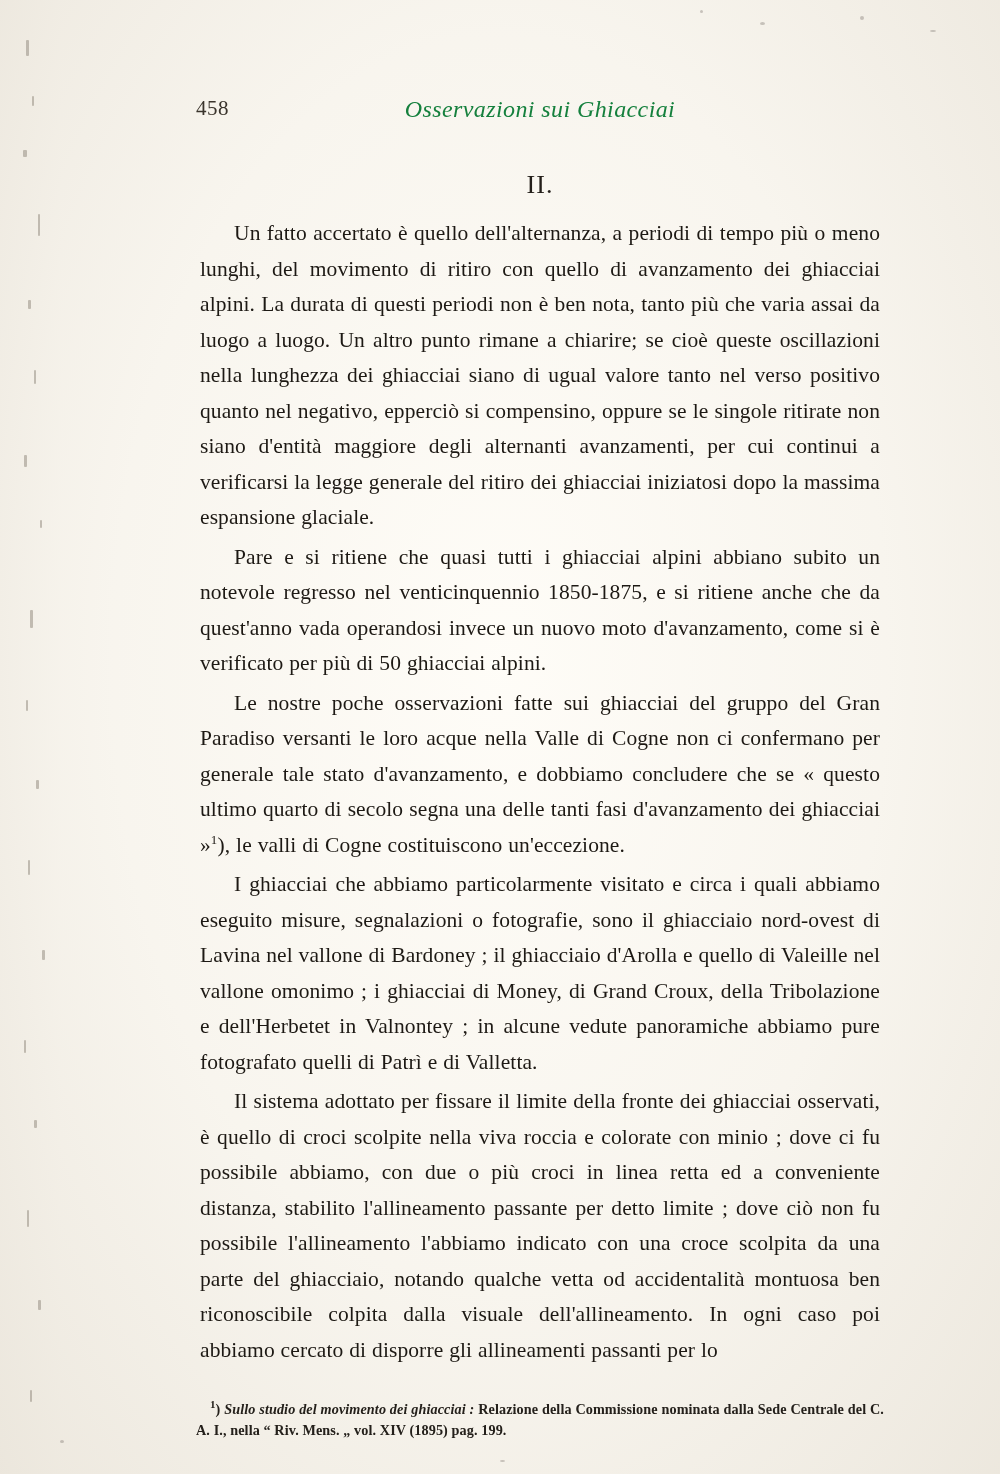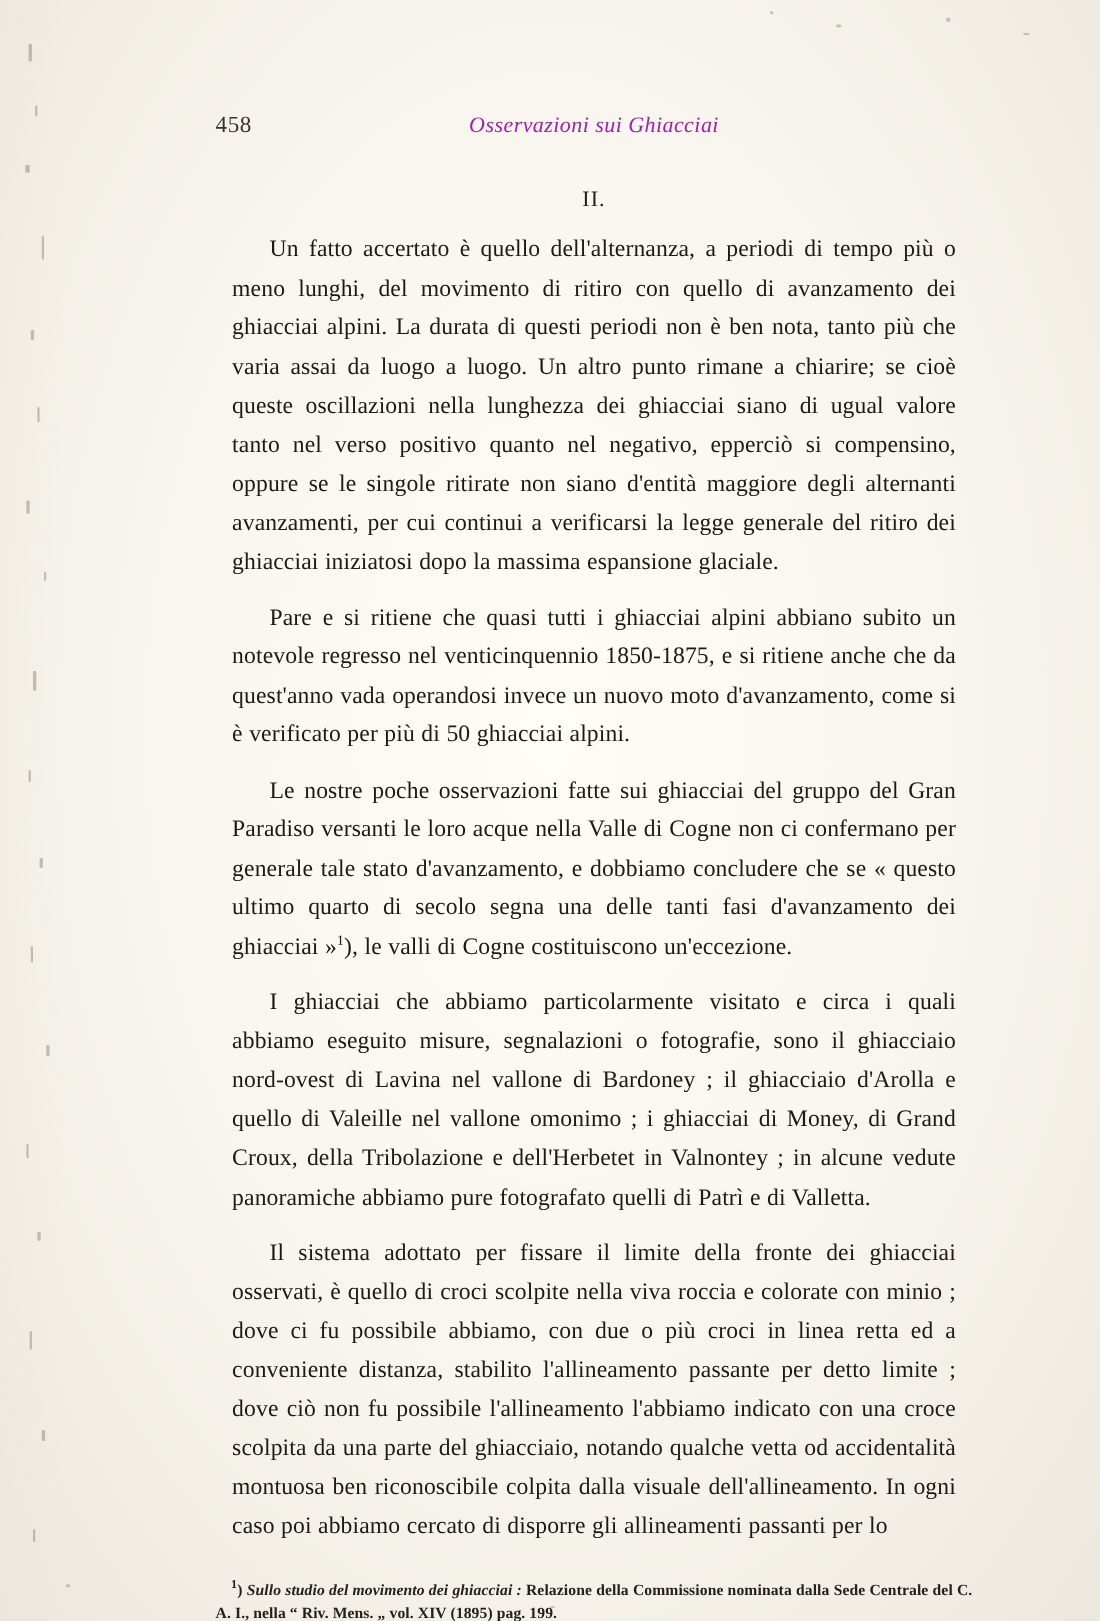--- a/index.html
+++ b/index.html
@@ -53,51 +53,51 @@
 
   .content {
     position: absolute;
     left: 196px;
     top: 96px;
     width: 688px;
   }
 
   header.running-head {
     display: flex;
-    align-items: flex-end;
+    align-items: flex-start;
     height: 30px;
     position: relative;
   }
   .folio {
     font-size: 21px;
     letter-spacing: .5px;
     color: #3a342c;
   }
   .head-title {
     position: absolute;
     left: 50%;
     transform: translateX(-50%);
     font-style: italic;
-    font-size: 20px;
+    font-size: 24px;
     letter-spacing: .4px;
-    color: #a21caf;
+    color: #15803d;
     white-space: nowrap;
   }
 
   .section-number {
     text-align: center;
-    font-size: 20px;
+    font-size: 26px;
     letter-spacing: 1px;
     margin-top: 44px;
     margin-bottom: 16px;
     color: #241f1a;
   }
 
   p.body-par {
-    margin: 15px;
+    margin: 4px;
     font-size: 21.5px;
     line-height: 35.5px;
     text-align: justify;
     text-indent: 34px;
     color: #1d1914;
     letter-spacing: .1px;
     word-spacing: .4px;
   }
 
   .footnote {

